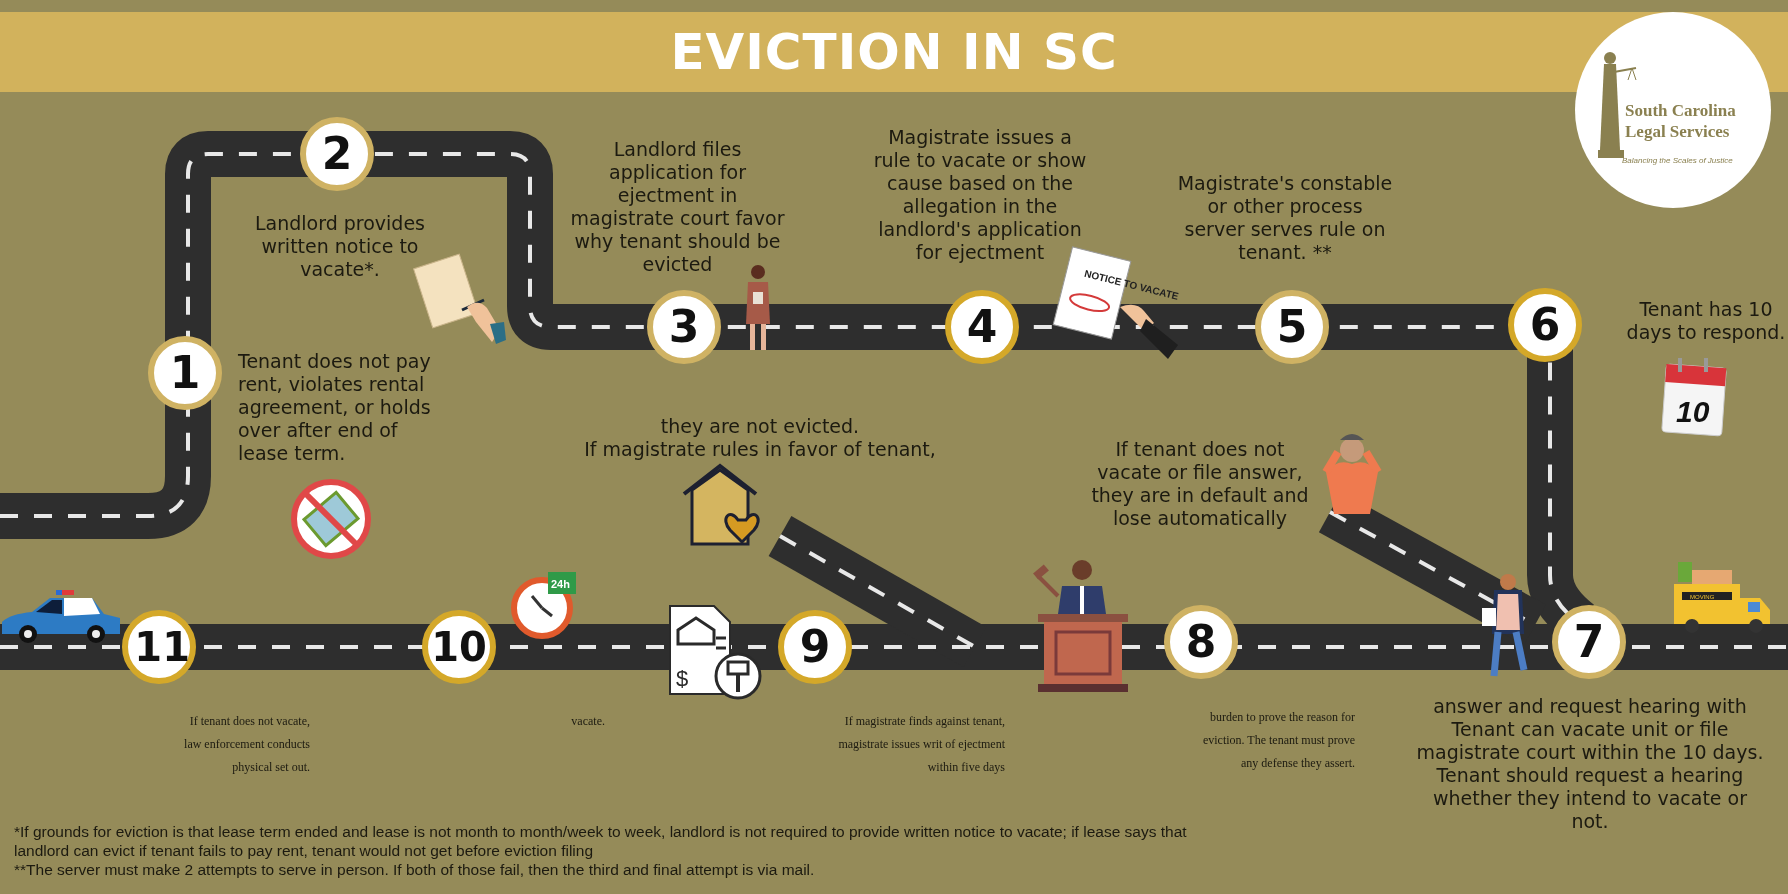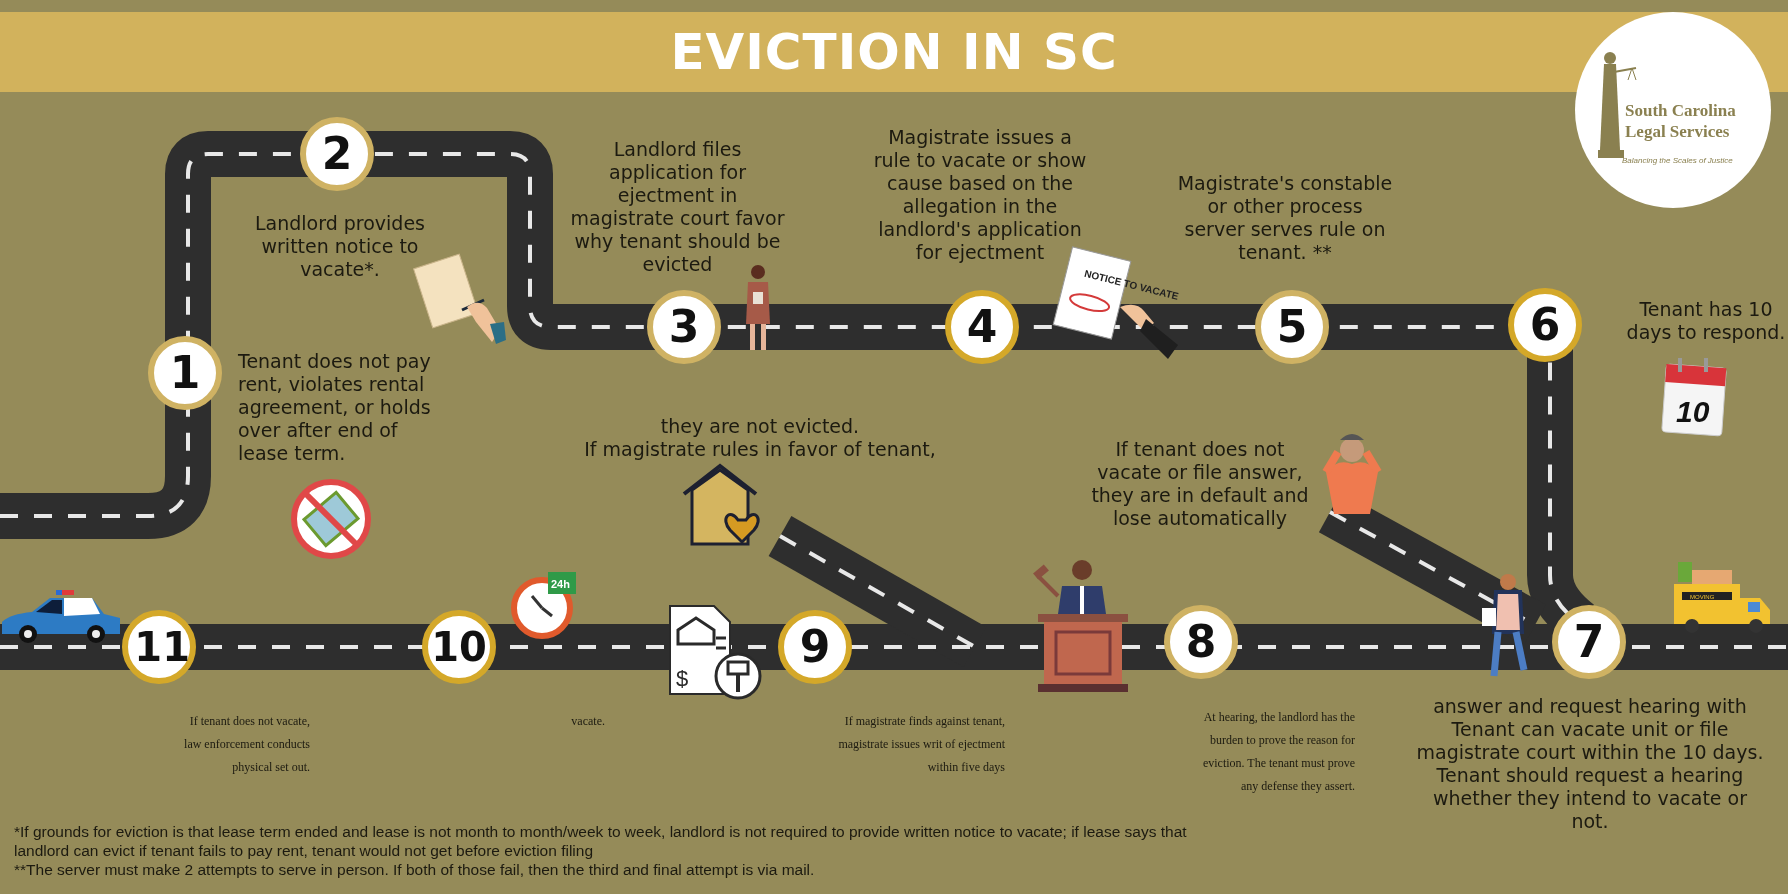--- a/index.html
+++ b/index.html
@@ -111,21 +111,20 @@
 </div>
 <div class="txt" style="left:1392px;top:695px;width:396px;">
   <div>answer and request hearing with</div>
     <div>Tenant can vacate unit or file</div>
     <div>magistrate court within the 10 days.</div>
     <div>Tenant should request a hearing</div>
     <div>whether they intend to vacate or</div>
     <div>not.</div>
 </div>
 <div class="txt cond" style="left:1025px;top:706px;width:330px;">
-  <div>At hearing, the landlord has the</div>
     <div>burden to prove the reason for</div>
     <div>eviction. The tenant must prove</div>
     <div>any defense they assert.</div>
 </div>
 <div class="txt cond" style="left:615px;top:710px;width:390px;">
   <div>If magistrate finds against tenant,</div>
     <div>magistrate issues writ of ejectment</div>
     <div>within five days</div>
 </div>
 <div class="txt cond" style="left:315px;top:710px;width:290px;">

